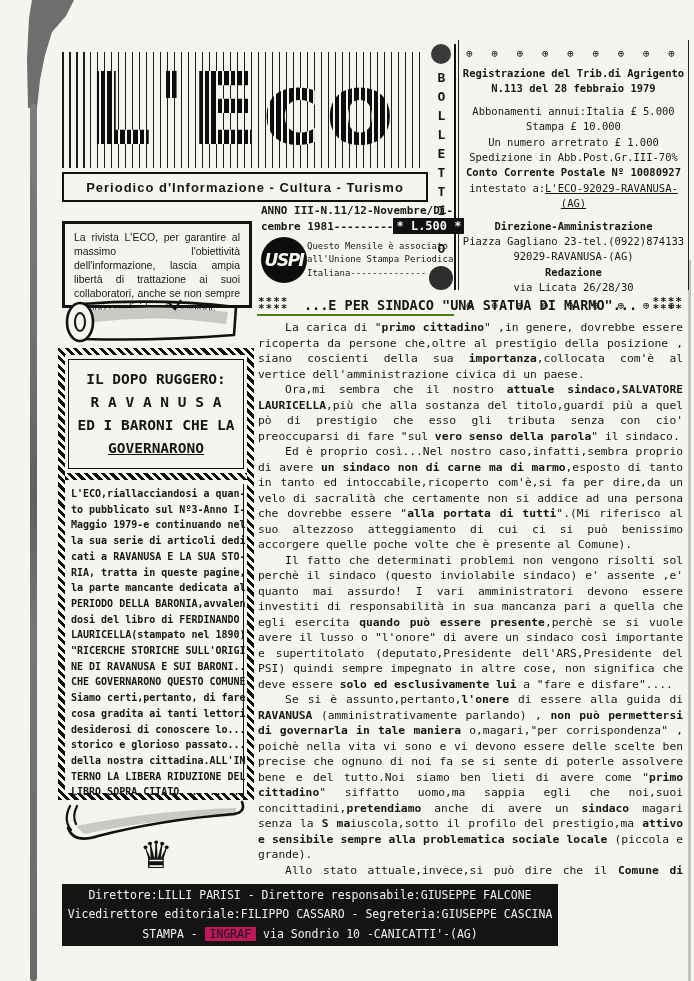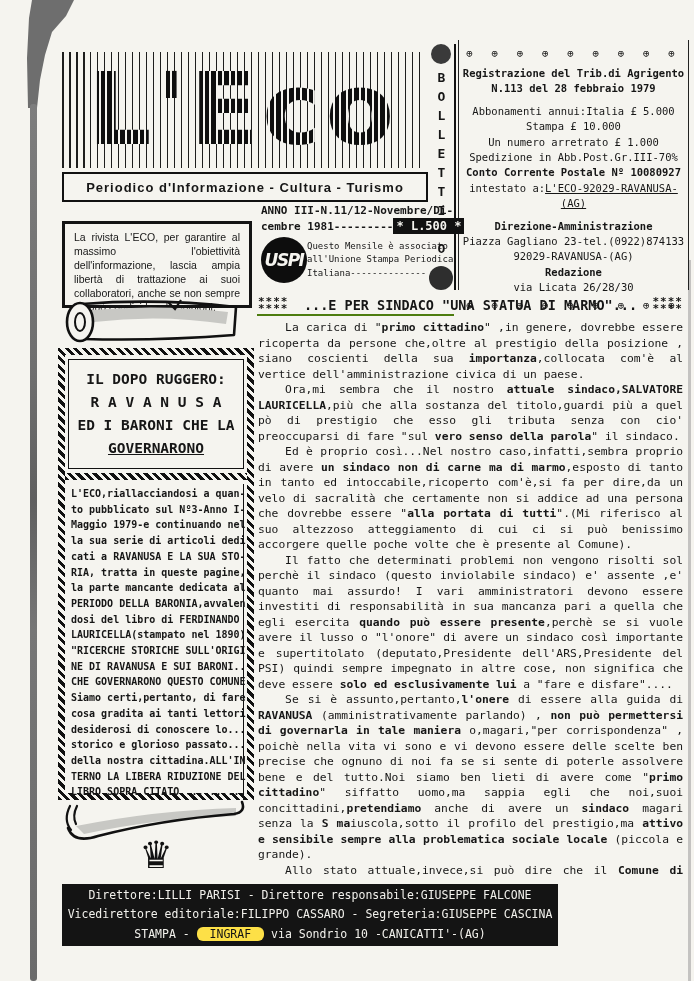--- a/index.html
+++ b/index.html
@@ -1,21 +1,21 @@
 <!DOCTYPE html>
 <html><head>
 <meta charset="utf-8">
 <style>
   html,body{margin:0;padding:0;background:#ffffff;}
   .page{position:relative;width:694px;height:981px;background:#f5f4ef;overflow:hidden;
         font-family:"DejaVu Sans Mono","Liberation Mono",monospace;color:#161616;}
   .abs{position:absolute;}
   .b{font-weight:bold;}
   .u{text-decoration:underline;}
-  .inv{background:#fde047;color:#141414;padding:0 13px;border-radius:6px;}
+  .inv{background:#be185d;color:#141414;padding:0 5px;}
   
   .left-strip{left:30px;top:104px;width:7px;height:877px;
       background:linear-gradient(180deg,#7d7d7d 0%,#6f6f6f 30%,#5f5f5f 45%,#767676 60%,#6a6a6a 100%);
       border-radius:3px;}
   .right-strip{left:688px;top:260px;width:3px;height:721px;background:#9a9a9a;opacity:.55;}
   
   .logo-box{left:62px;top:52px;width:362px;height:116px;
       background:repeating-linear-gradient(90deg,#1d1d1d 0 1.5px,rgba(0,0,0,0) 1.5px 7px);
       display:flex;align-items:center;justify-content:center;}
   .logo-text{font-family:"DejaVu Sans","Liberation Sans",sans-serif;font-weight:bold;

